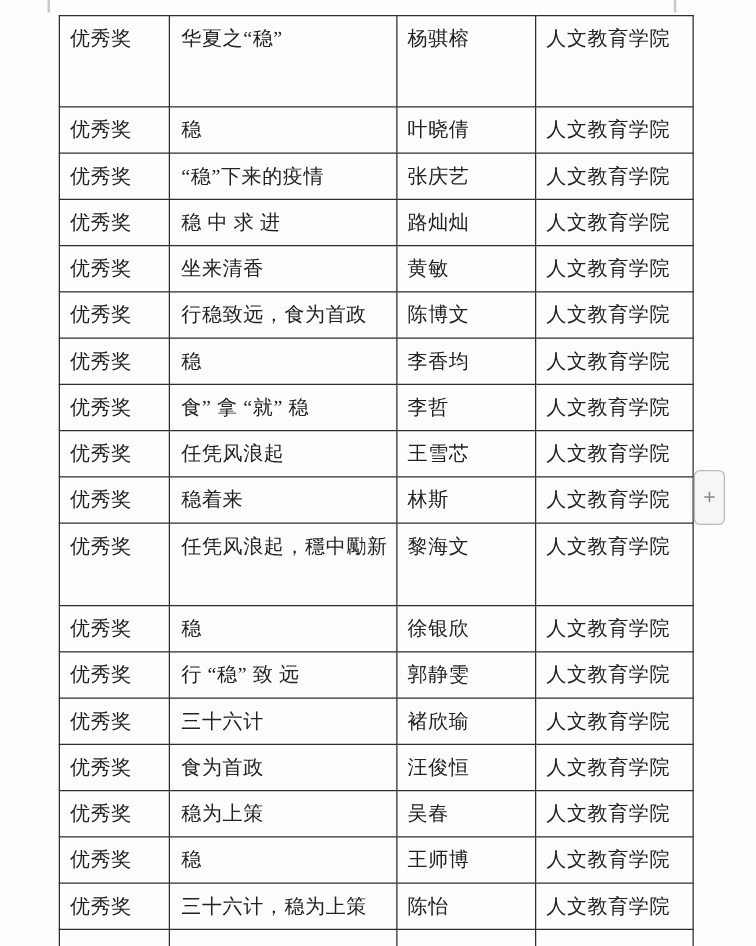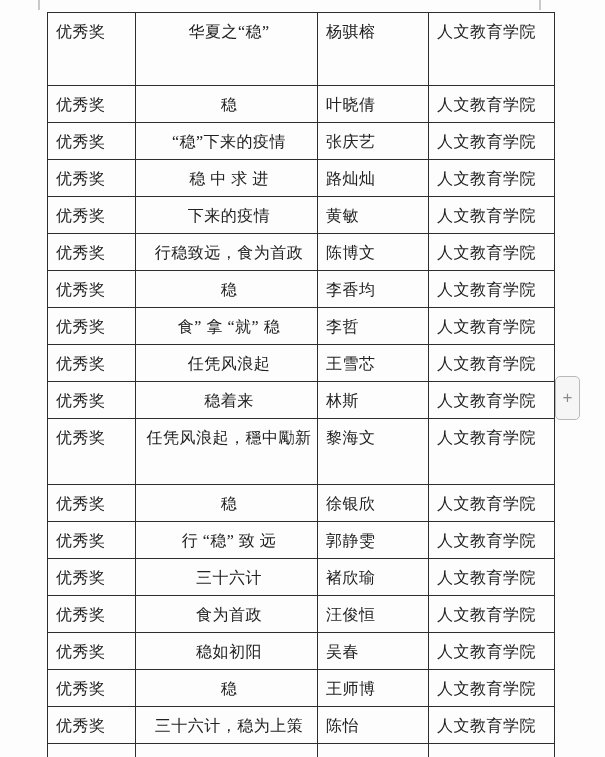--- a/index.html
+++ b/index.html
@@ -36,21 +36,21 @@
     border: 1px solid #2e2e2e;
     vertical-align: top;
     padding: 2px 4px 0 8px;
     font-size: 16px;
     line-height: 33px;
     letter-spacing: 0.5px;
     color: #222222;
     overflow: hidden;
     word-break: break-all;
   }
-  table.awards td.title-cell { padding-left: 9px; text-align: center; }
+  table.awards td.title-cell { padding-left: 9px; }
   col.c-award   { width: 88px;  }
   col.c-title   { width: 182px; }
   col.c-name    { width: 111px; }
   col.c-college { width: 126px; }
 
   
   .zoom-in-button {
     position: absolute;
     left: 555px;
     top: 376px;
@@ -103,21 +103,21 @@
     <td class="college-cell">人文教育学院</td>
   </tr>
       <tr style="height: 37px;">
     <td class="award-cell">优秀奖</td>
     <td class="title-cell">稳 中 求 进</td>
     <td class="name-cell">路灿灿</td>
     <td class="college-cell">人文教育学院</td>
   </tr>
       <tr style="height: 37px;">
     <td class="award-cell">优秀奖</td>
-    <td class="title-cell">下来的疫情</td>
+    <td class="title-cell">坐来清香</td>
     <td class="name-cell">黄敏</td>
     <td class="college-cell">人文教育学院</td>
   </tr>
       <tr style="height: 37px;">
     <td class="award-cell">优秀奖</td>
     <td class="title-cell">行稳致远，食为首政</td>
     <td class="name-cell">陈博文</td>
     <td class="college-cell">人文教育学院</td>
   </tr>
       <tr style="height: 37px;">
@@ -169,21 +169,21 @@
     <td class="college-cell">人文教育学院</td>
   </tr>
       <tr style="height: 37px;">
     <td class="award-cell">优秀奖</td>
     <td class="title-cell">食为首政</td>
     <td class="name-cell">汪俊恒</td>
     <td class="college-cell">人文教育学院</td>
   </tr>
       <tr style="height: 37px;">
     <td class="award-cell">优秀奖</td>
-    <td class="title-cell">稳如初阳</td>
+    <td class="title-cell">稳为上策</td>
     <td class="name-cell">吴春</td>
     <td class="college-cell">人文教育学院</td>
   </tr>
       <tr style="height: 37px;">
     <td class="award-cell">优秀奖</td>
     <td class="title-cell">稳</td>
     <td class="name-cell">王师博</td>
     <td class="college-cell">人文教育学院</td>
   </tr>
       <tr style="height: 37px;">

